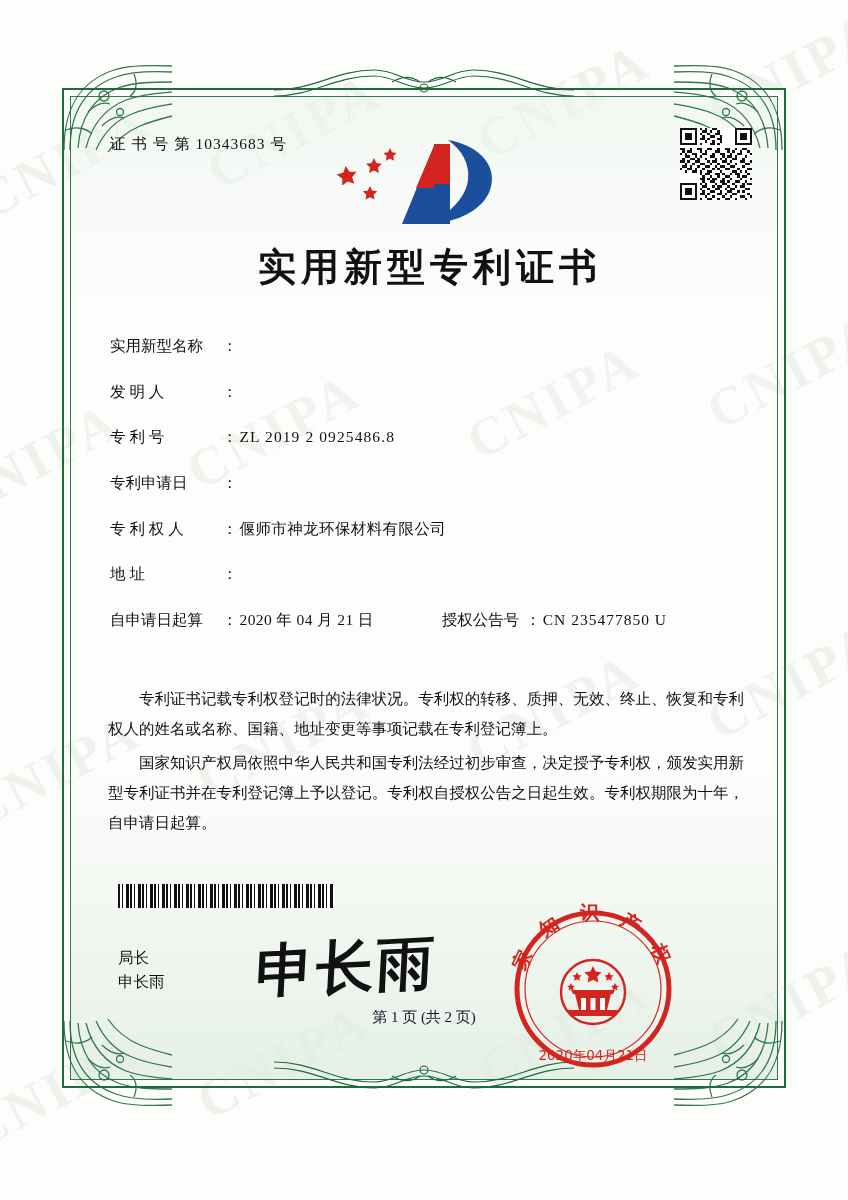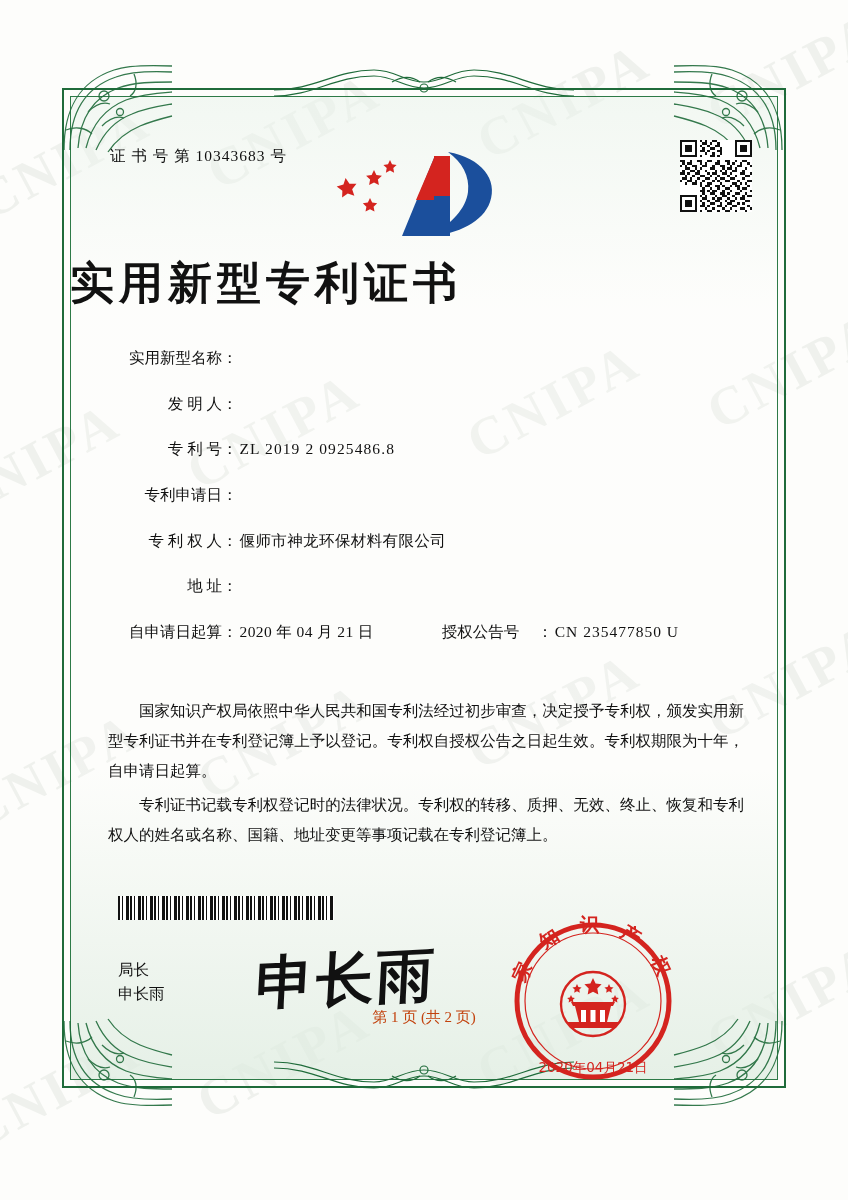--- a/index.html
+++ b/index.html
@@ -93,21 +93,21 @@
     top: 1056px;
     width: 300px;
     height: 40px;
     transform: scaleY(-1);
   }
 
   
   .content {
     position: absolute;
     left: 70px;
-    top: 96px;
+    top: 84px;
     width: 720px;
     height: 984px;
   }
 
   .cert-no {
     position: absolute;
     left: 40px;
     top: 50px;
     font-size: 15.5px;
     color: #111;
@@ -129,22 +129,22 @@
     height: 100px;
     display: flex;
     justify-content: center;
     align-items: center;
   }
 
   .title {
     position: absolute;
     left: 0; right: 0;
     top: 158px;
-    text-align: left;
-    font-size: 44px;
+    text-align: center;
+    font-size: 38px;
     font-weight: bold;
     letter-spacing: 5px;
     color: #111;
     font-family: "DejaVu Serif", "Liberation Serif", serif;
   }
 
   .fields {
     position: absolute;
     left: 40px;
     top: 252px;
@@ -155,40 +155,40 @@
   .field-row {
     display: flex;
     align-items: baseline;
     margin-bottom: 25.5px;
     line-height: 1.3;
   }
   .field-label {
     width: 112px;
     flex: 0 0 112px;
     display: flex;
-    justify-content: flex-end;
+    justify-content: flex-start;
     letter-spacing: 0;
   }
   .field-colon {
     flex: 0 0 auto;
     margin-right: 2px;
   }
   .field-value {
     flex: 1;
     letter-spacing: 0.4px;
   }
   .field-value.mono-ish {
     font-family: "Liberation Serif", serif;
     letter-spacing: 1.1px;
   }
 
   .field-row.dual .field-value { flex: 0 0 auto; }
   .field-row.dual .second-label {
     margin-left: 68px;
-    margin-right: 18px;
+    margin-right: 6px;
   }
   .field-row.dual .second-value {
     letter-spacing: 1px;
   }
 
   .paras {
     position: absolute;
     left: 38px;
     top: 600px;
     width: 636px;
@@ -243,21 +243,21 @@
     width: 186px;
     height: 186px;
   }
 
   .page-num {
     position: absolute;
     left: 0; right: 0;
     top: 1008px;
     text-align: center;
     font-size: 15px;
-    color: #c2410c;
+    color: #0f172a;
   }
 
   .footer-note {
     position: absolute;
     left: 0; right: 0;
     top: 1138px;
     text-align: center;
     font-size: 16px;
     color: #111;
     letter-spacing: 1px;
@@ -650,22 +650,22 @@
         <span class="field-colon">：</span>
         <span class="field-value">2020 年 04 月 21 日</span>
         <span class="second-label">授权公告号</span>
         <span class="field-colon">：</span>
         <span class="second-value">CN 235477850 U</span>
       </div>
 
     </div>
 
     <div class="paras">
+      <div class="para">专利证书记载专利权登记时的法律状况。专利权的转移、质押、无效、终止、恢复和专利权人的姓名或名称、国籍、地址变更等事项记载在专利登记簿上。</div>
       <div class="para">国家知识产权局依照中华人民共和国专利法经过初步审查，决定授予专利权，颁发实用新型专利证书并在专利登记簿上予以登记。专利权自授权公告之日起生效。专利权期限为十年，自申请日起算。</div>
-      <div class="para">专利证书记载专利权登记时的法律状况。专利权的转移、质押、无效、终止、恢复和专利权人的姓名或名称、国籍、地址变更等事项记载在专利登记簿上。</div>
     </div>
 
     <div class="barcode"></div>
 
     <div class="sign-block">
       <div>局长</div>
       <div>申长雨</div>
     </div>
 
     <div class="signature">申长雨</div>

